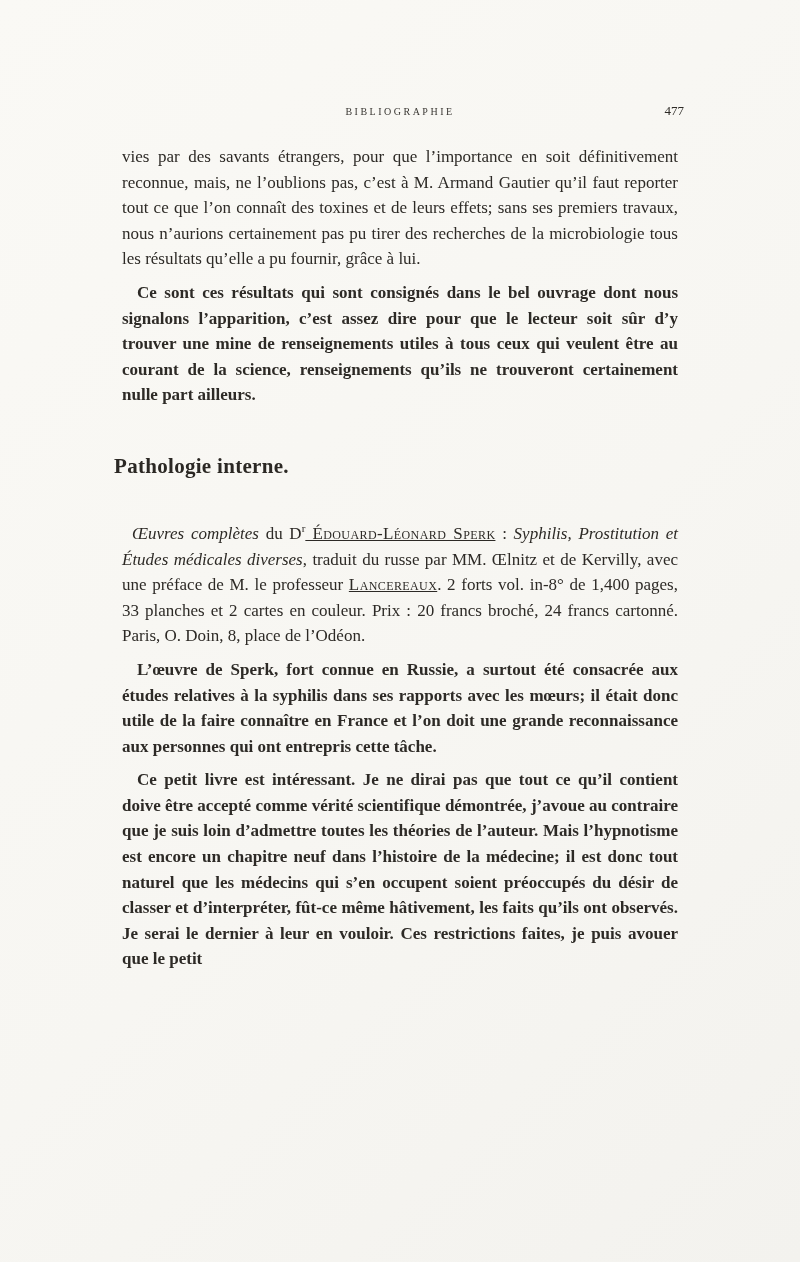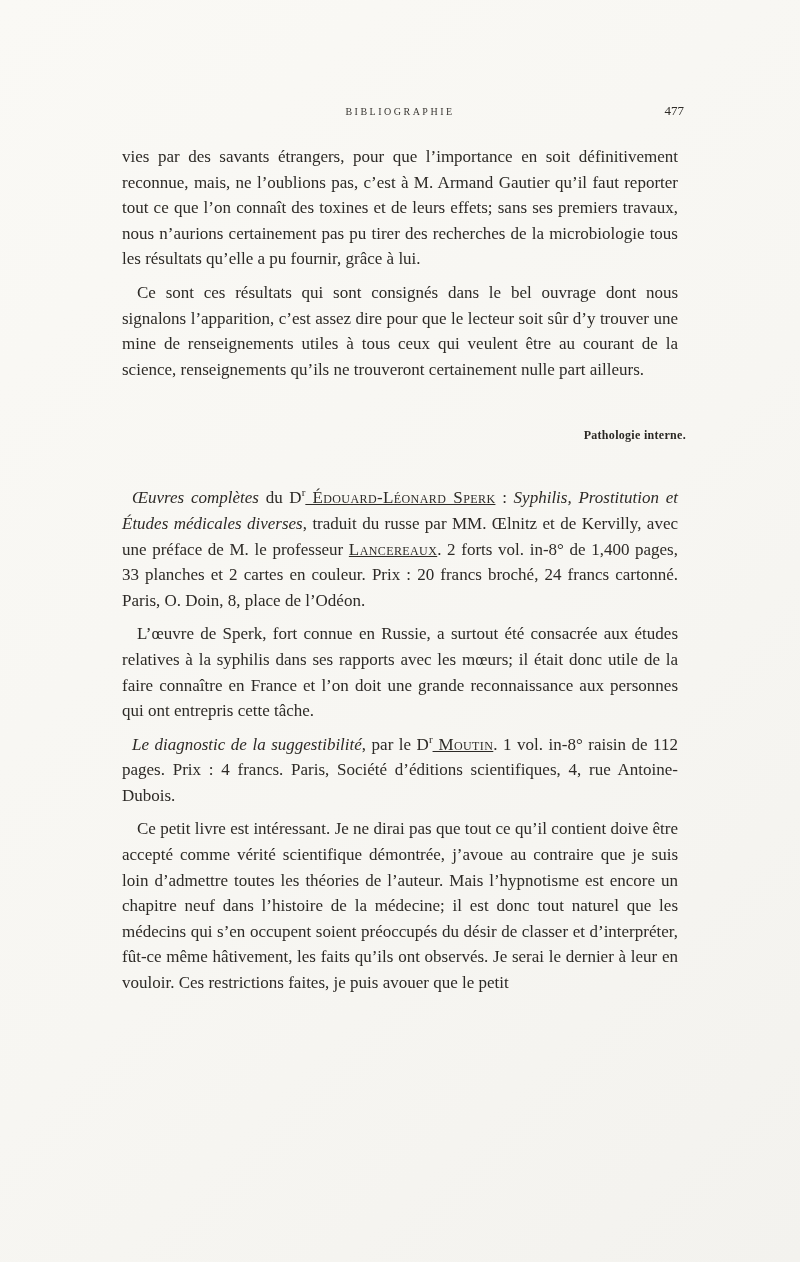--- a/index.html
+++ b/index.html
@@ -40,26 +40,26 @@
     font-size: 13px;
     color: #2d2a26;
   }
   p.body-para {
     margin: 8px;
     font-size: 17px;
     line-height: 25.6px;
     text-align: justify;
     text-justify: inter-word;
   }
-  .indent { text-indent: 15px; }
+  .indent { text-indent: 15px; font-weight: bold; }
   .indent-sm { text-indent: 10px; }
   .section-heading {
-    font-size: 12px;
+    font-size: 21px;
     font-weight: bold;
-    text-align: right;
+    text-align: left;
     margin: 46px 0 42px 0;
     letter-spacing: 0.3px;
     color: #2b2824;
   }
   .italic { font-style: italic; }
   .smallcaps { font-variant: small-caps; letter-spacing: 0.4px; text-decoration: underline; }
   sup {
     font-size: 11px;
     line-height: 0;
     vertical-align: super;
@@ -81,17 +81,16 @@
   <p class="body-para">vies par des savants étrangers, pour que l’importance en soit définitivement reconnue, mais, ne l’oublions pas, c’est à M. Armand Gautier qu’il faut reporter tout ce que l’on connaît des toxines et de leurs effets; sans ses premiers travaux, nous n’aurions certainement pas pu tirer des recherches de la microbiologie tous les résultats qu’elle a pu fournir, grâce à lui.</p>
 
   <p class="body-para indent">Ce sont ces résultats qui sont consignés dans le bel ouvrage dont nous signalons l’apparition, c’est assez dire pour que le lecteur soit sûr d’y trouver une mine de renseignements utiles à tous ceux qui veulent être au courant de la science, renseignements qu’ils ne trouveront certainement nulle part ailleurs.</p>
 
   <h2 class="section-heading">Pathologie interne.</h2>
 
   <p class="body-para indent-sm mb-entry"><span class="italic">Œuvres complètes</span><span> du D</span><sup>r</sup><span class="smallcaps"> Édouard-Léonard Sperk</span><span> : </span><span class="italic">Syphilis, Prostitution et Études médicales diverses</span><span>, traduit du russe par MM. Œlnitz et de Kervilly, avec une préface de M. le professeur </span><span class="smallcaps">Lancereaux</span><span>. 2 forts vol. in-8° de 1,400 pages, 33 planches et 2 cartes en couleur. Prix : 20 francs broché, 24 francs cartonné. Paris, O. Doin, 8, place de l’Odéon.</span></p>
 
   <p class="body-para indent mb-para">L’œuvre de Sperk, fort connue en Russie, a surtout été consacrée aux études relatives à la syphilis dans ses rapports avec les mœurs; il était donc utile de la faire connaître en France et l’on doit une grande reconnaissance aux personnes qui ont entrepris cette tâche.</p>
 
-  <p class="body-para indent-sm mb-moutin"><span class="italic">Le diagnostic de la suggestibilité</span><span>, par le D</span><sup>r</sup><span class="smallcaps"> Moutin</span><span>. 1 vol. in-8° raisin de 112 pages. Prix : 4 francs. Paris, Société d’éditions scientifiques, 4, rue Antoine-Dubois.</span></p>
 
   <p class="body-para indent">Ce petit livre est intéressant. Je ne dirai pas que tout ce qu’il contient doive être accepté comme vérité scientifique démontrée, j’avoue au contraire que je suis loin d’admettre toutes les théories de l’auteur. Mais l’hypnotisme est encore un chapitre neuf dans l’histoire de la médecine; il est donc tout naturel que les médecins qui s’en occupent soient préoccupés du désir de classer et d’interpréter, fût-ce même hâtivement, les faits qu’ils ont observés. Je serai le dernier à leur en vouloir. Ces restrictions faites, je puis avouer que le petit</p>
 
 </div>
 
 </body></html>

